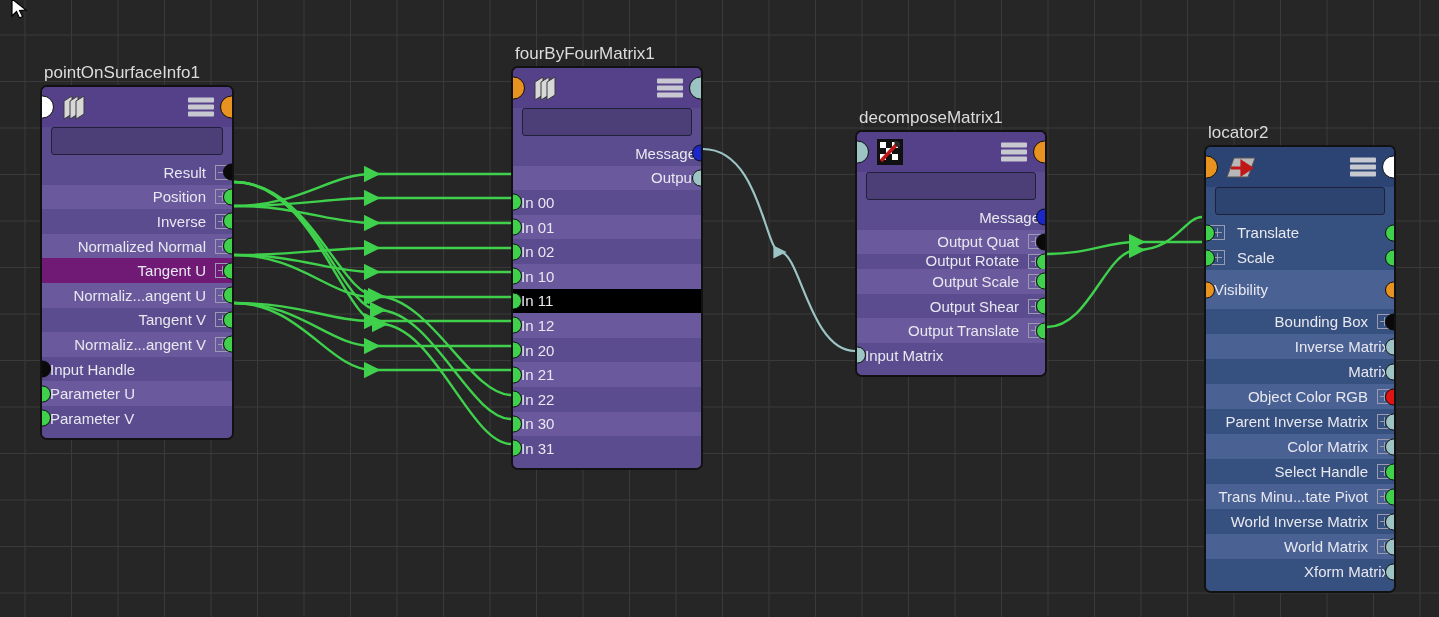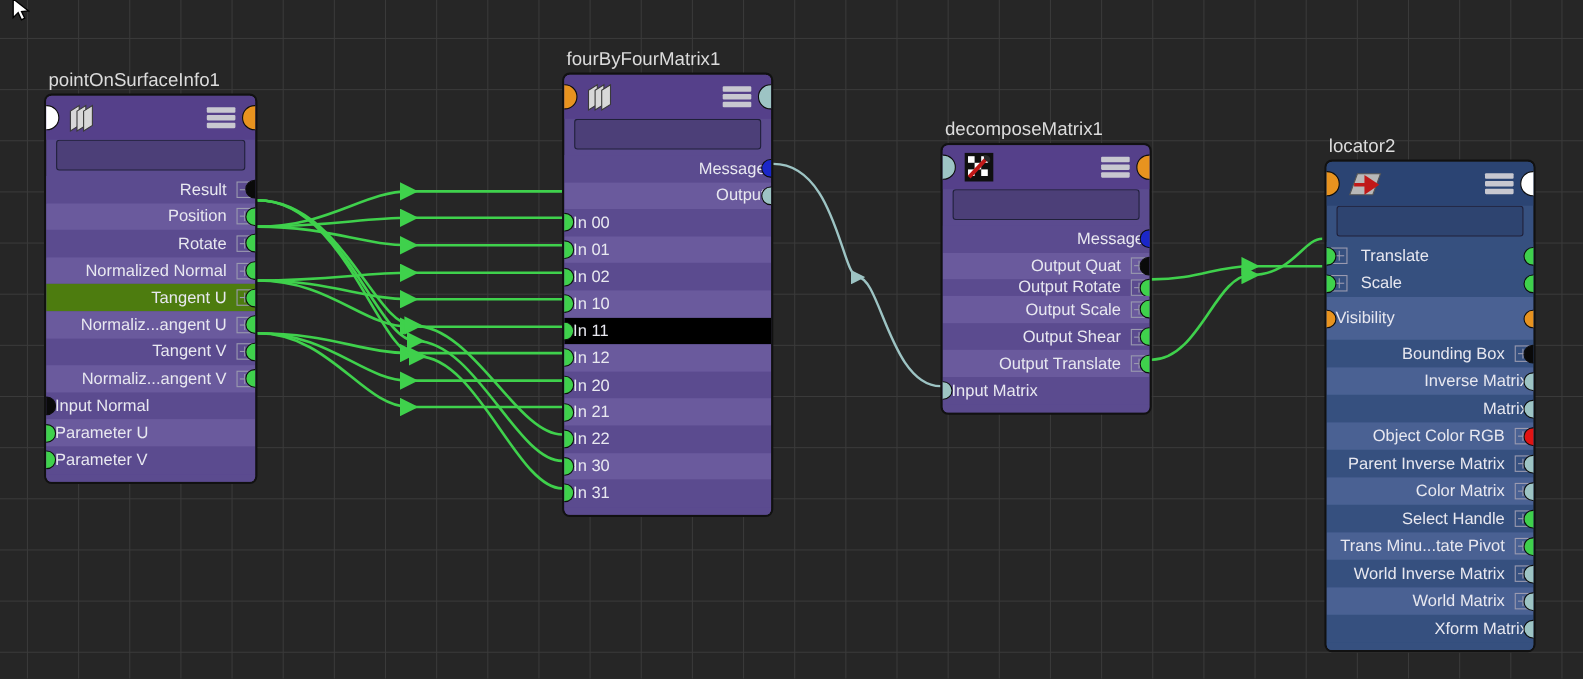--- a/index.html
+++ b/index.html
@@ -141,51 +141,51 @@
             <span class="lbl">Result</span>
             <span class="exp minus" style="margin-right: 2px;"></span>
             <span class="port pout" style="background: rgb(10, 10, 10);"></span>
           </div>
           <div class="row r-right" style="height: 24.6px; background: rgb(106, 90, 157);">
             <span class="lbl">Position</span>
             <span class="exp plus" style="margin-right: 2px;"></span>
             <span class="port pout" style="background: rgb(63, 209, 76);"></span>
           </div>
           <div class="row r-right" style="height: 24.6px; background: rgb(91, 75, 143);">
-            <span class="lbl">Rotate</span>
+            <span class="lbl">Inverse</span>
             <span class="exp plus" style="margin-right: 2px;"></span>
             <span class="port pout" style="background: rgb(63, 209, 76);"></span>
           </div>
           <div class="row r-right" style="height: 24.6px; background: rgb(106, 90, 157);">
             <span class="lbl">Normalized Normal</span>
             <span class="exp plus" style="margin-right: 2px;"></span>
             <span class="port pout" style="background: rgb(63, 209, 76);"></span>
           </div>
-          <div class="row r-right" style="height: 24.6px; background: #4d7c0f;">
+          <div class="row r-right" style="height: 24.6px; background: #701a75;">
             <span class="lbl">Tangent U</span>
             <span class="exp plus" style="margin-right: 2px;"></span>
             <span class="port pout" style="background: rgb(63, 209, 76);"></span>
           </div>
           <div class="row r-right" style="height: 24.6px; background: rgb(106, 90, 157);">
             <span class="lbl">Normaliz...angent U</span>
             <span class="exp plus" style="margin-right: 2px;"></span>
             <span class="port pout" style="background: rgb(63, 209, 76);"></span>
           </div>
           <div class="row r-right" style="height: 24.6px; background: rgb(91, 75, 143);">
             <span class="lbl">Tangent V</span>
             <span class="exp plus" style="margin-right: 2px;"></span>
             <span class="port pout" style="background: rgb(63, 209, 76);"></span>
           </div>
           <div class="row r-right" style="height: 24.6px; background: rgb(106, 90, 157);">
             <span class="lbl">Normaliz...angent V</span>
             <span class="exp plus" style="margin-right: 2px;"></span>
             <span class="port pout" style="background: rgb(63, 209, 76);"></span>
           </div>
           <div class="row r-left" style="height: 24.6px; background: rgb(91, 75, 143);">
-            <span class="lbl">Input Normal</span>
+            <span class="lbl">Input Handle</span>
             <span class="port pin" style="background: rgb(10, 10, 10);"></span>
           </div>
           <div class="row r-left" style="height: 24.6px; background: rgb(106, 90, 157);">
             <span class="lbl">Parameter U</span>
             <span class="port pin" style="background: rgb(63, 209, 76);"></span>
           </div>
           <div class="row r-left" style="height: 24.6px; background: rgb(91, 75, 143);">
             <span class="lbl">Parameter V</span>
             <span class="port pin" style="background: rgb(63, 209, 76);"></span>
           </div>

